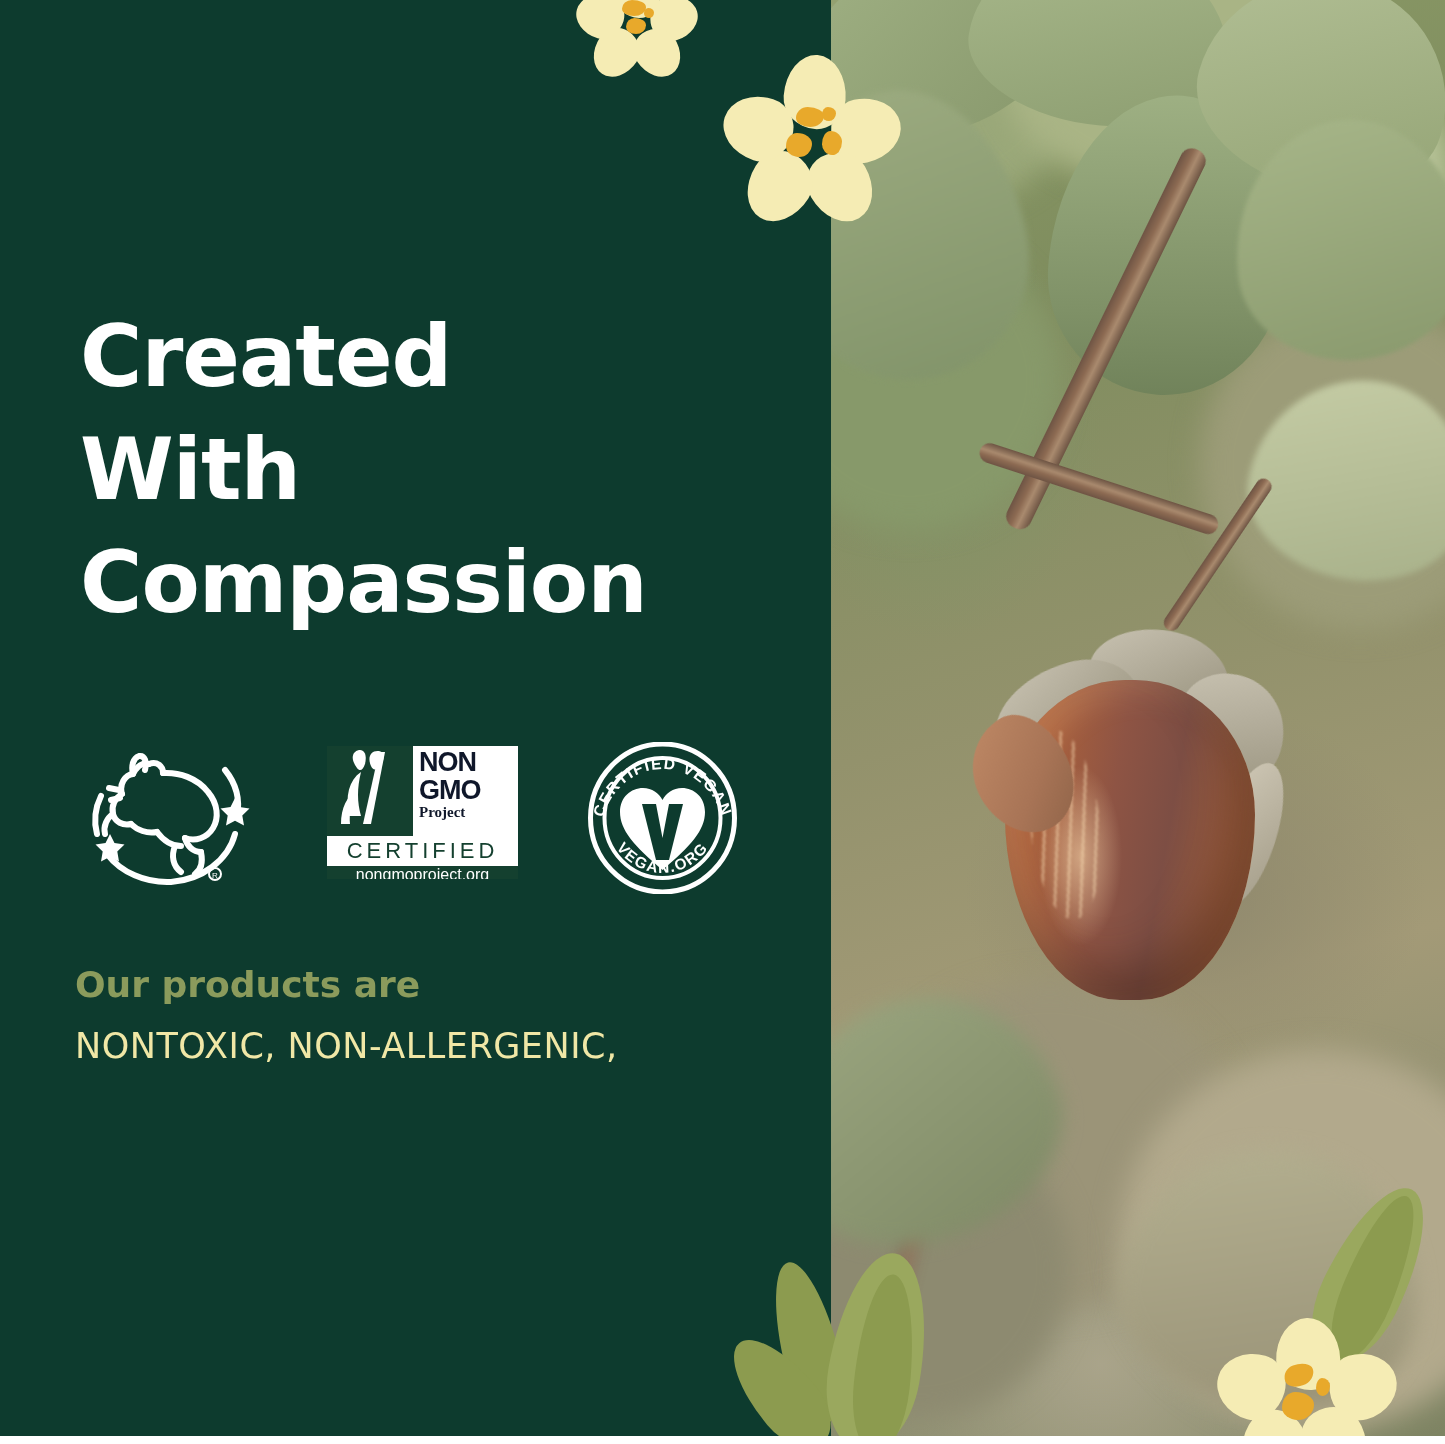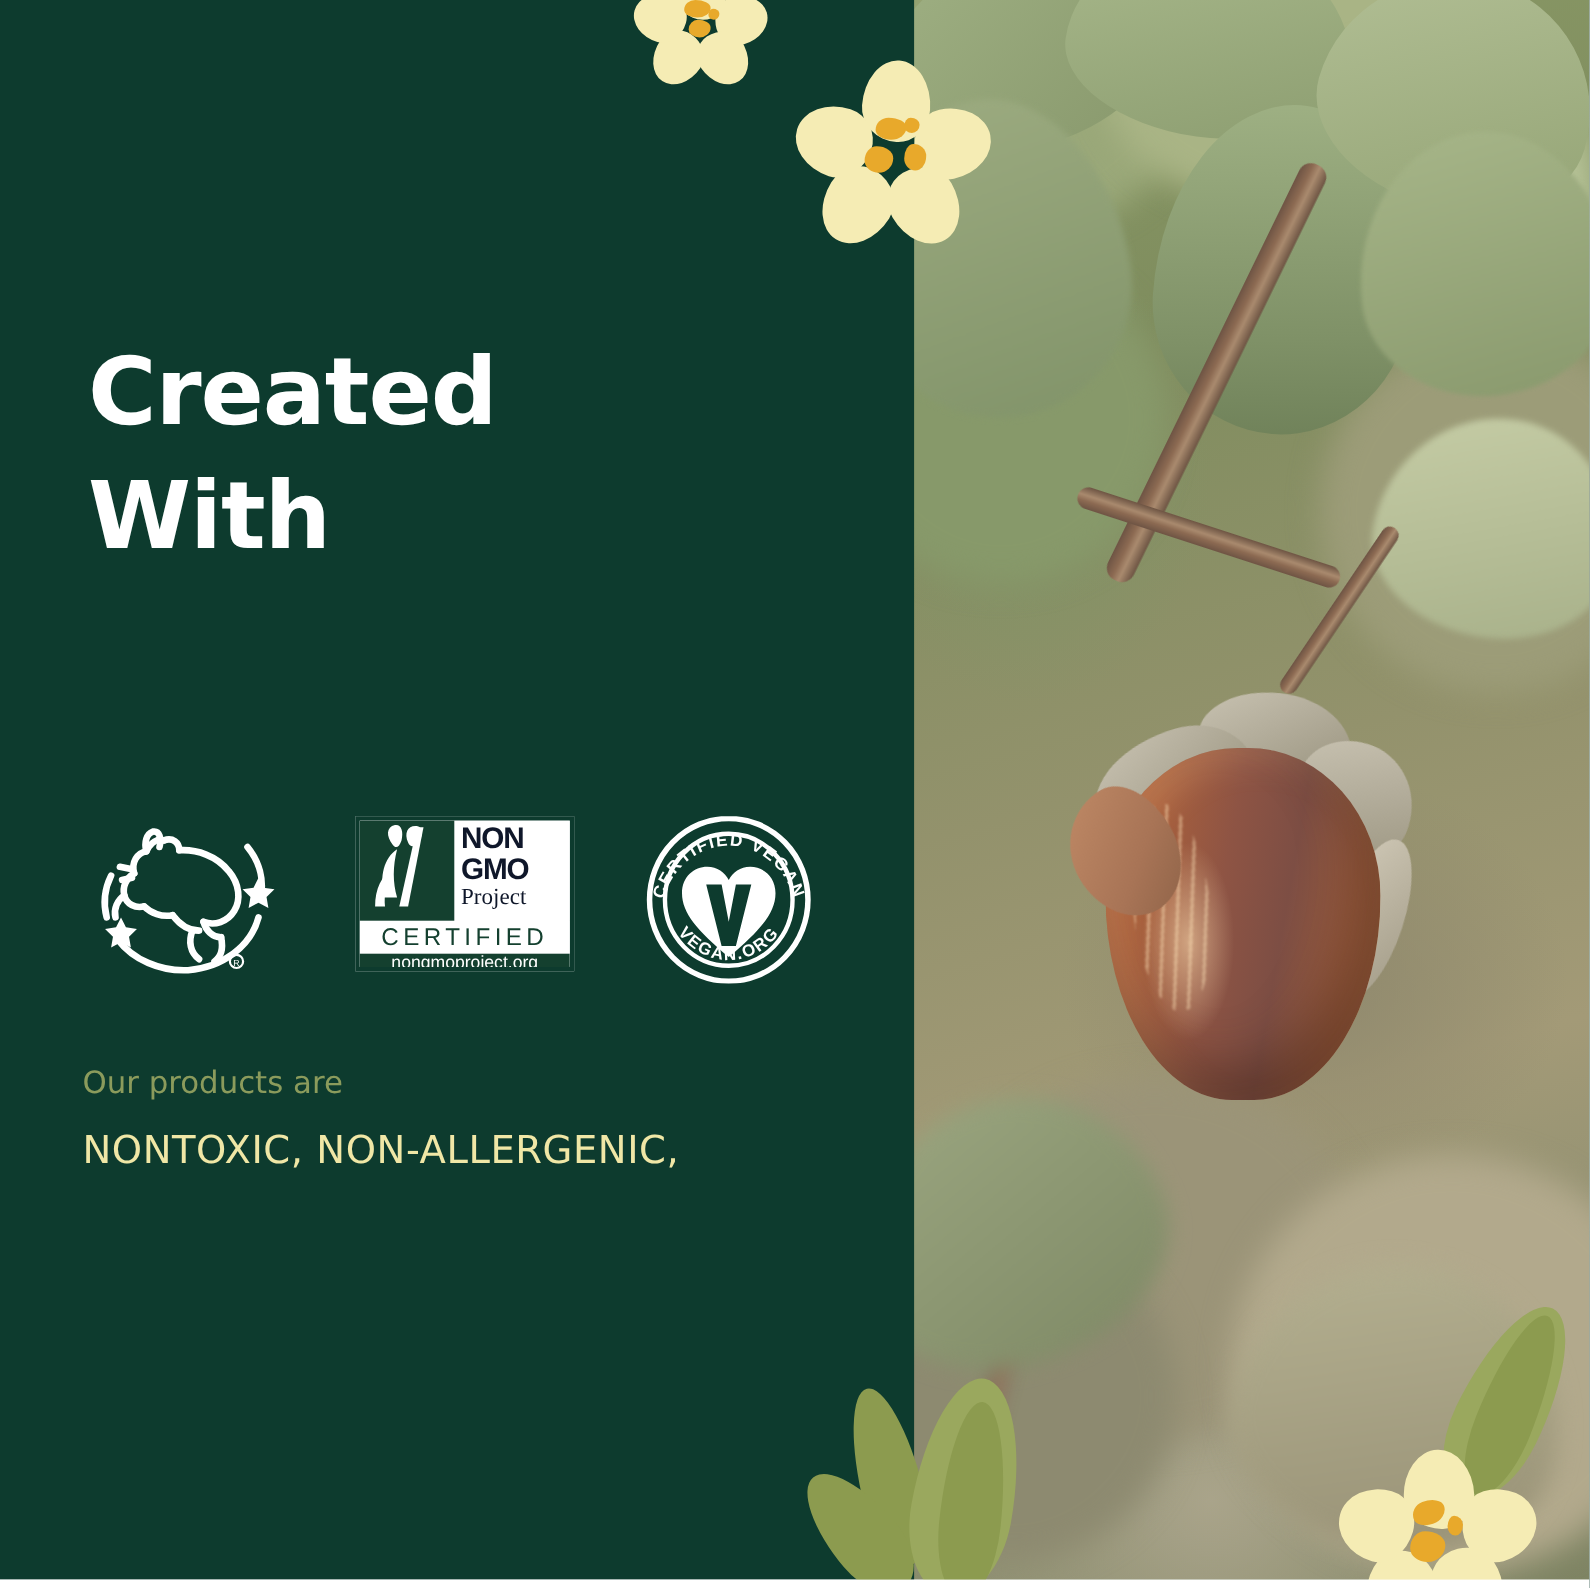--- a/index.html
+++ b/index.html
@@ -125,21 +125,21 @@
   .ng-top{display:flex;flex:0 0 86px;}
   .ng-mark{flex:0 0 86px;background:#14402f;position:relative;}
   .ng-words{
     flex:1;background:#ffffff;color:#0f172a;
     padding:3px 5px 0 6px;
     display:flex;flex-direction:column;justify-content:flex-start;
     line-height:1;
   }
   .ng-words .w1{font-weight:700;font-size:27px;letter-spacing:-1px;font-family:"Liberation Sans",sans-serif;}
   .ng-words .w2{font-weight:700;font-size:27px;letter-spacing:-1px;font-family:"Liberation Sans",sans-serif;margin-top:1px;}
-  .ng-words .w3{font-weight:400;font-size:21px;font-family:"Liberation Serif",serif;margin-top:1px;}
+  .ng-words .w3{font-weight:700;font-size:15px;font-family:"Liberation Serif",serif;margin-top:1px;}
   .ng-verified{
     flex:0 0 30px;background:#ffffff;color:#14402f;
     display:flex;align-items:center;justify-content:center;
     font-weight:400;font-size:22px;letter-spacing:4px;
     font-family:"Liberation Sans",sans-serif;
   }
   .ng-url{
     flex:1;background:#14402f;color:#ffffff;
     display:flex;align-items:center;justify-content:center;
     font-size:16px;letter-spacing:0px;
@@ -149,24 +149,24 @@
   .vegan{left:505px;width:165px;height:152px;}
 
   
   .copy{
     position:absolute;
     left:75px;top:955px;
     width:730px;
   }
   .copy .lead{
     color:#8b9b5c;
-    font-size:28px;
+    font-size:36px;
     line-height:60px;
     font-family:"DejaVu Sans","Liberation Sans",sans-serif;
-    font-weight:400;
+    font-weight:700;
     letter-spacing:0px;
   }
   .copy .caps{
     color:#f0e7a6;
     font-size:35px;
     line-height:62px;
     font-family:"DejaVu Sans","Liberation Sans",sans-serif;
     font-weight:400;
     letter-spacing:.5px;
     white-space:nowrap;
@@ -242,20 +242,21 @@
 
     <div class="leaf-photo" style="left:-40px;top:1000px;width:280px;height:240px;transform:rotate(-20deg);background:linear-gradient(160deg,#9aa57f,#7f8a66);filter:blur(9px);"></div>
     <div class="leaf-photo" style="left:300px;top:1150px;width:300px;height:260px;transform:rotate(12deg);background:linear-gradient(160deg,#b6b292,#968f74);filter:blur(10px);"></div>
   </div>
 
   <div class="panel">
 
     <h1 class="heading">
       <span class="hl">Created</span>
       <span class="hl">With</span>
+      <span class="hl">Compassion</span>
     </h1>
 
     <div class="badges">
 
       <div class="badge bunny">
         <svg viewBox="0 0 185 150" width="185" height="150" aria-hidden="true">
           <g fill="none" stroke="#ffffff" stroke-width="6" stroke-linecap="round" stroke-linejoin="round">
 
             <path d="M150 28 A72 62 0 0 1 162 74"></path>
             <path d="M160 92 A72 62 0 0 1 96 140 A72 62 0 0 1 32 112"></path>

